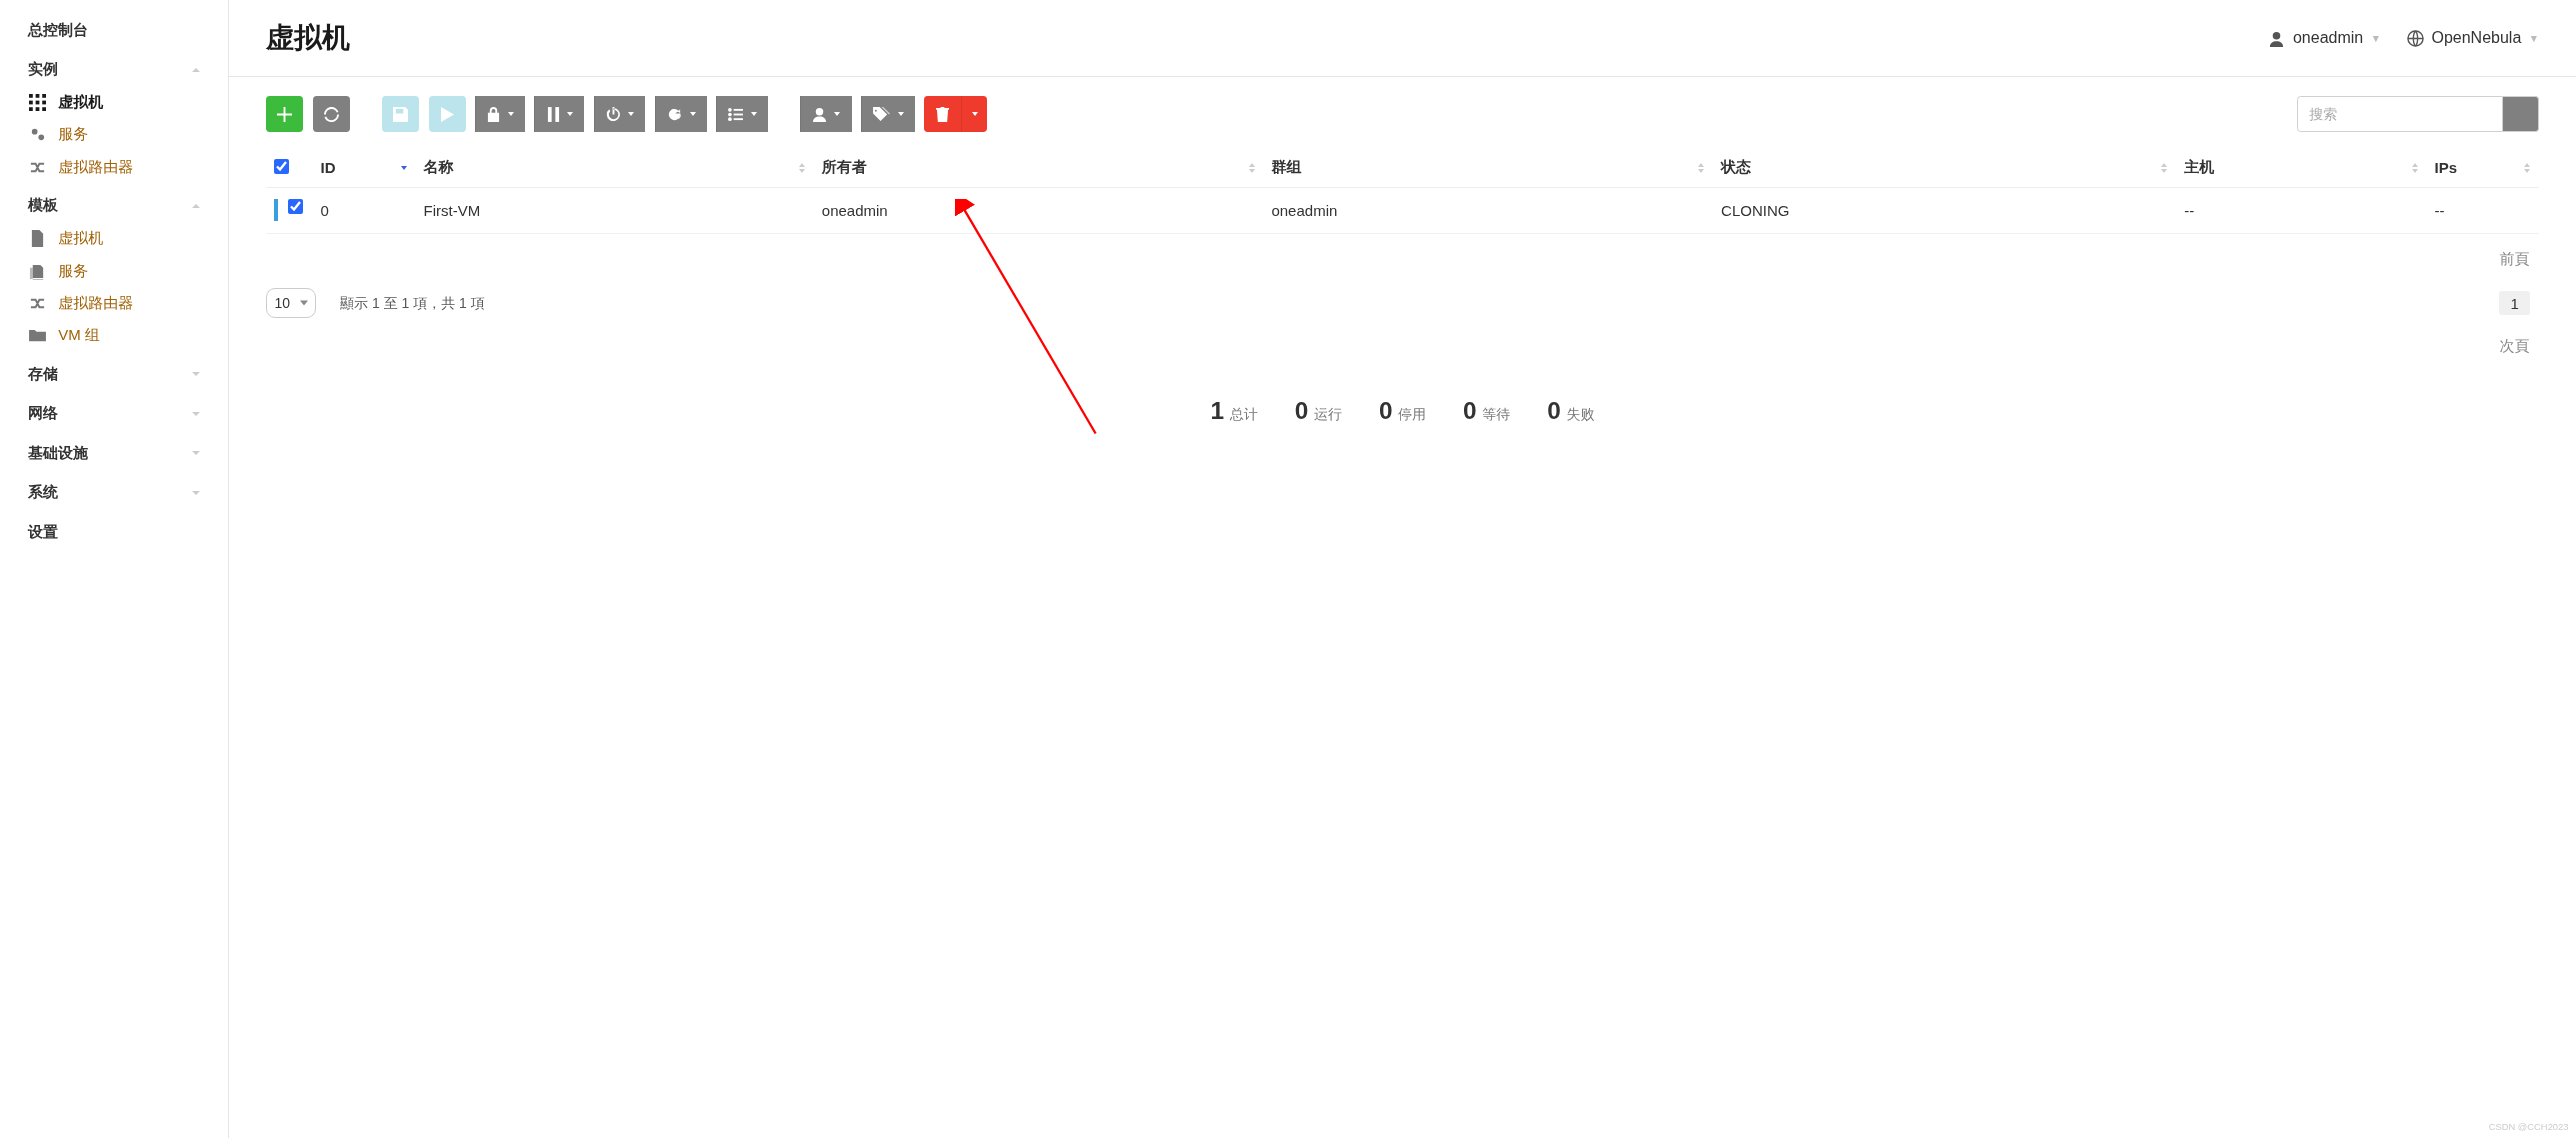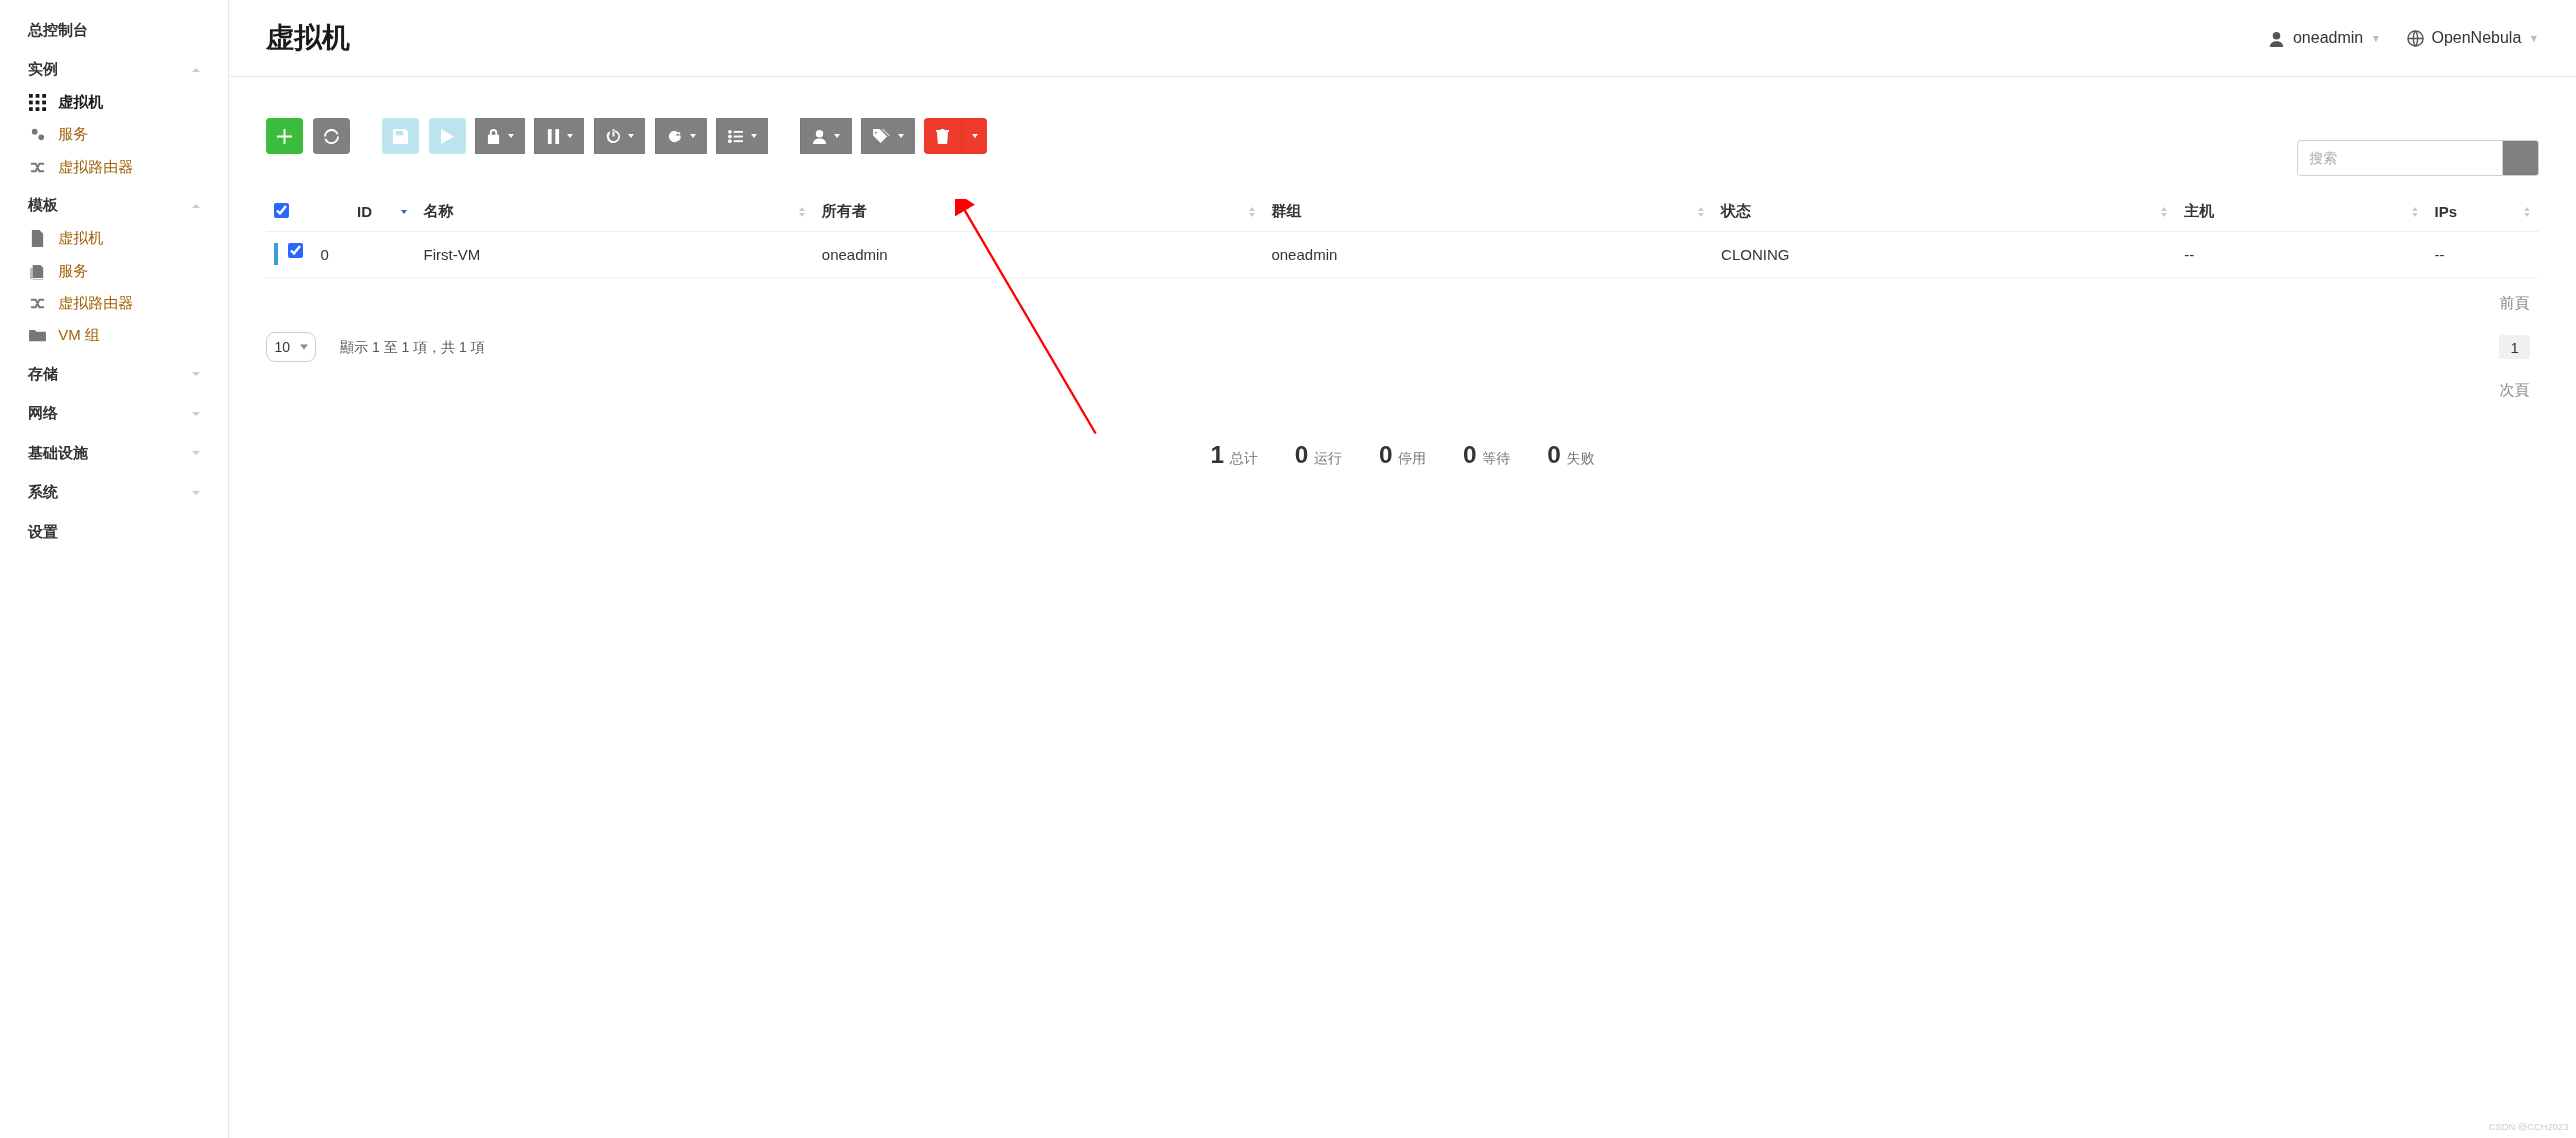--- a/index.html
+++ b/index.html
@@ -39,21 +39,21 @@
     .btn-green { background: #3dbb3d; }
     .btn-gray { background: #808080; }
     .btn-lightblue { background: #bce4ed; color: #fff; }
     .btn-red { background: #ee3b2e; }
     .btn-group { display:inline-flex; }
     .btn-group .btn:first-child { border-top-right-radius:0; border-bottom-right-radius:0; }
     .btn-group .btn:last-child { border-top-left-radius:0; border-bottom-left-radius:0; border-left:0.9px solid rgba(0,0,0,0.08); }
     .btn .caret-down { width:0; height:0; border-left:3.7px solid transparent; border-right:3.7px solid transparent; border-top:4.7px solid currentColor; margin-left:7.5px; }
     .toolbar-gap { width: 13px; }
     .toolbar-spacer { flex:1; }
-    .search-group { display:flex;margin-top:44px; }
+    .search-group { display:flex; }
     .search-input { height: 36px; width: 206px; border: 0.9px solid #d0d0d0; border-radius: 3.7px 0 0 3.7px; padding: 0 11.2px; font-size: 14px; outline: none; }
     .search-input::placeholder { color:#aaa; }
     .search-btn { height:36px; width:36px; border:0.9px solid #d0d0d0; border-left:none; background:#808080; color:#fff; border-radius:0 3.7px 3.7px 0; display:flex; align-items:center; justify-content:center; cursor:pointer; }
     
     
     table { width: 100%; border-collapse: collapse; }
     thead th { text-align:left; padding: 9.4px 7.5px; font-size: 15px; font-weight: 700; color: #333; border-bottom: 0.9px solid #eee; position:relative; }
     tbody td { padding: 11.2px 7.5px; font-size: 15px; color:#333; border-bottom: 0.9px solid #f0f0f0; }
     .sort-ind { position:absolute; right:9.4px; top:50%; transform:translateY(-50%); display:flex; flex-direction:column; gap:1.9px; }
     .sort-up { width:0;height:0;border-left:3.7px solid transparent;border-right:3.7px solid transparent;border-bottom:4.7px solid #ccc; }
@@ -324,21 +324,21 @@
           <button class="search-btn">
               <span class="caret-down" style="margin:0;border-top-color:#fff;"></span>
             </button>
         </div>
       </div>
 
       <table>
         <thead>
           <tr>
             <th style="width:47px;"><input type="checkbox" class="checkbox" checked="" style=""></th>
-            <th style="width:103px;text-align:center;"><span>ID</span><span class="sort-ind">
+            <th style="width:103px;"><span>ID</span><span class="sort-ind">
                   <span class="sort-dn sort-active"></span>
                 </span></th>
             <th><span>名称</span><span class="sort-ind">
                   <span class="sort-up"></span>
                   <span class="sort-dn"></span>
                 </span></th>
             <th><span>所有者</span><span class="sort-ind">
                   <span class="sort-up"></span>
                   <span class="sort-dn"></span>
                 </span></th>

